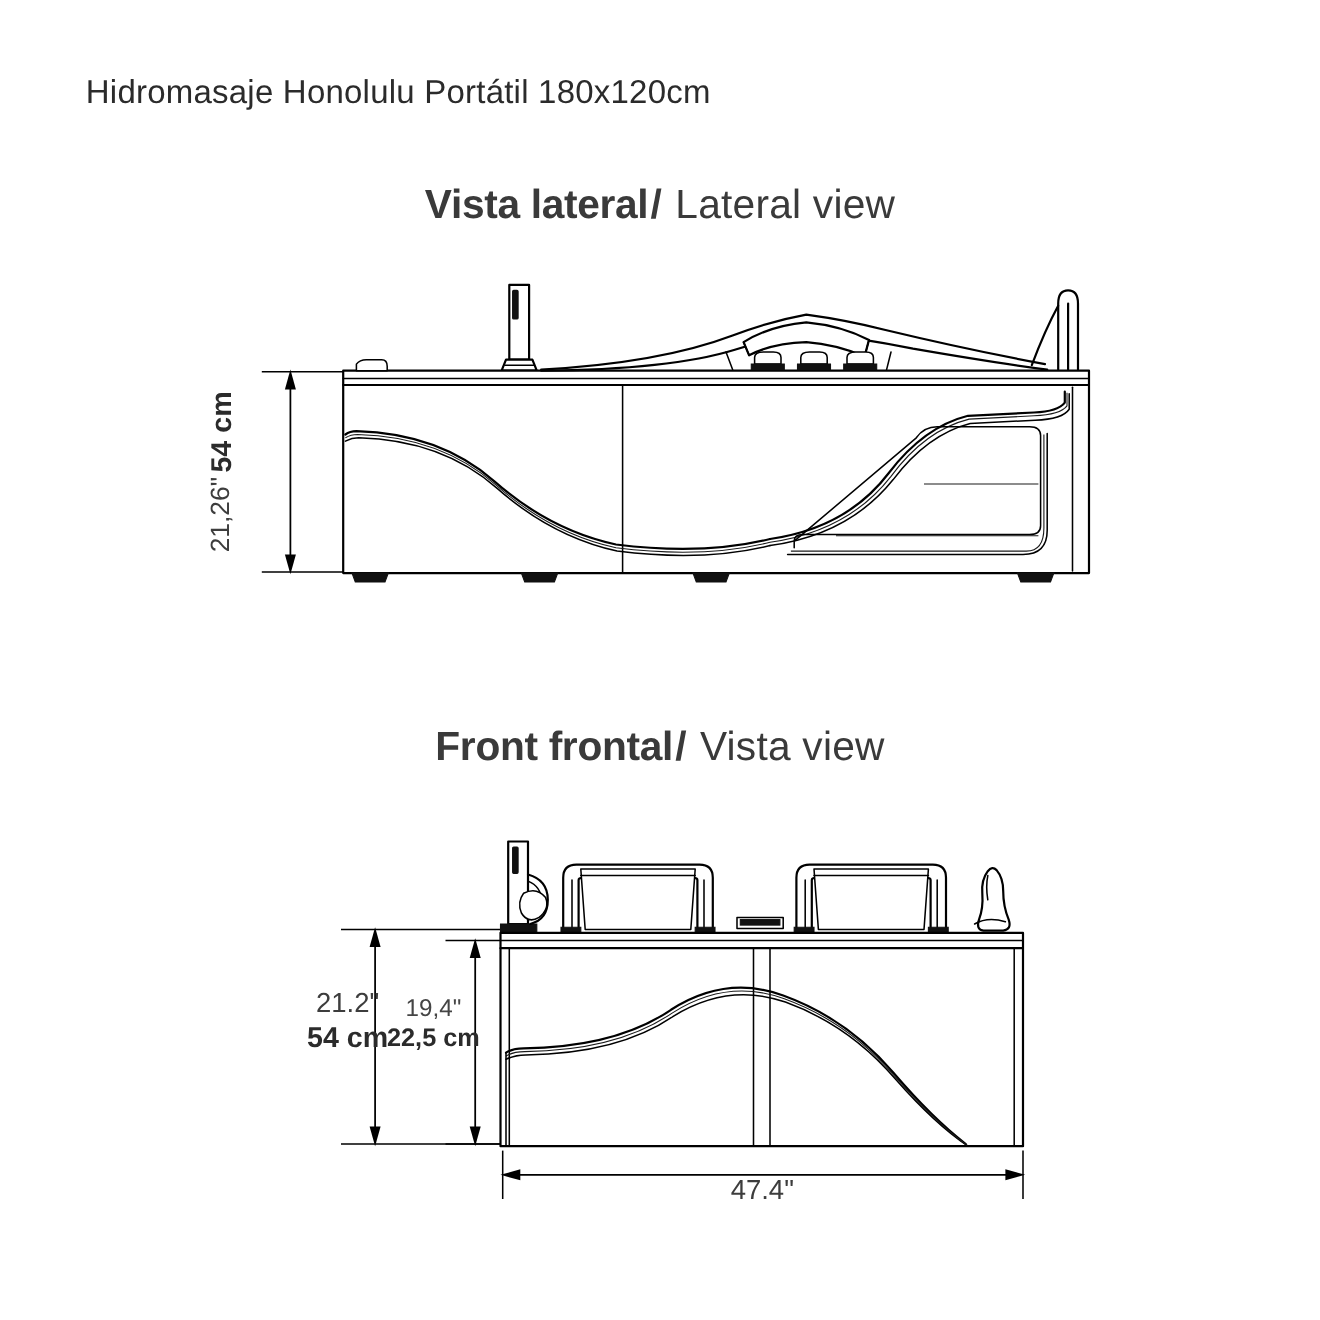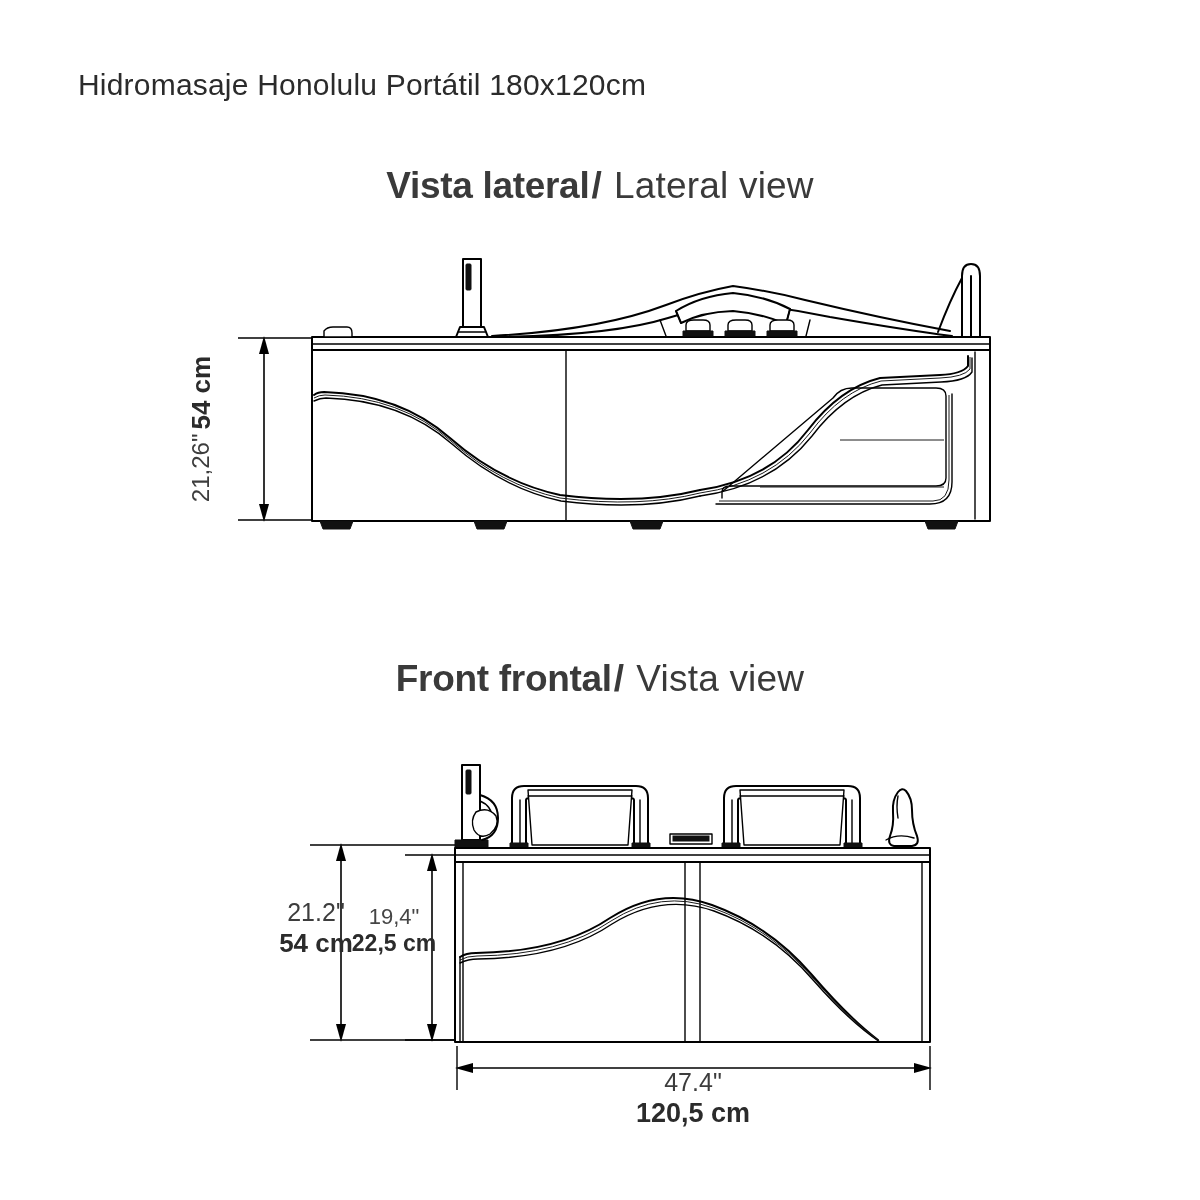--- a/index.html
+++ b/index.html
@@ -388,16 +388,15 @@
     <span class="met">54 cm</span>
   </div>
 
   <div class="dim-label" id="front-dim-inner">
     <span class="imp">19,4"</span>
     <span class="met">22,5 cm</span>
   </div>
 
   <div class="dim-label" id="front-dim-width">
     <span class="imp">47.4"</span>
-    <span class="met">120,5 cm</span>
   </div>
 
 </div>
 
 </body></html>

